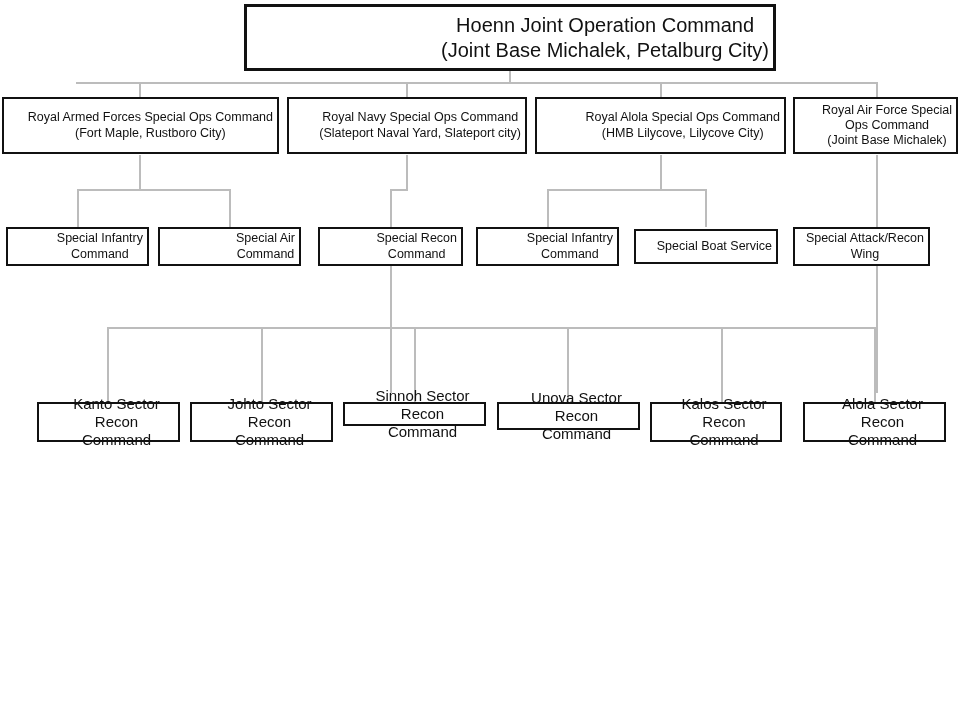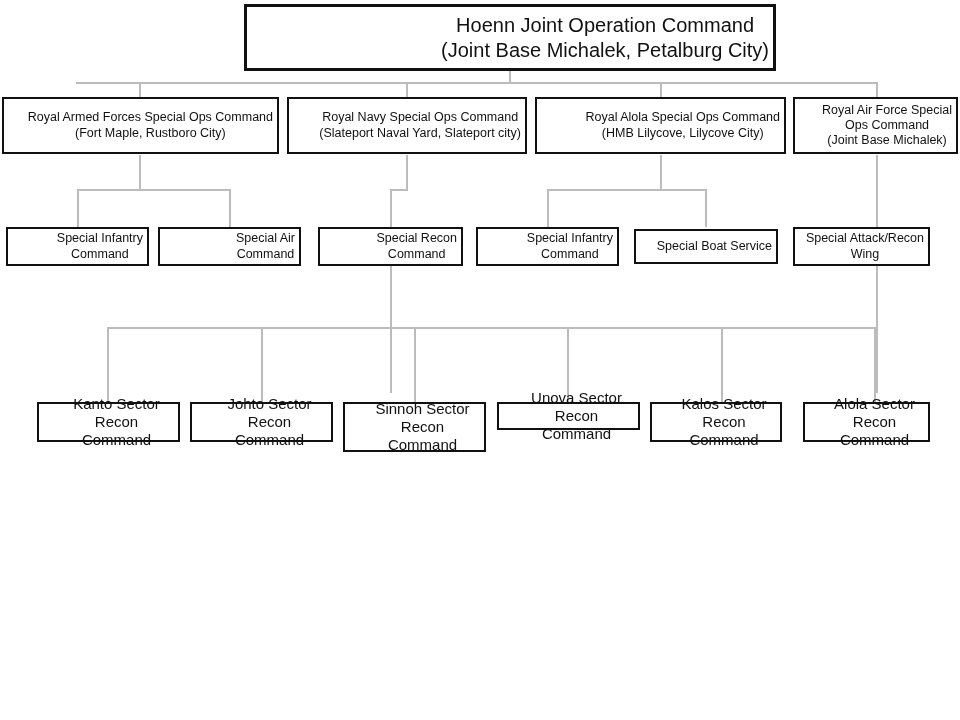--- a/index.html
+++ b/index.html
@@ -136,30 +136,30 @@
   </div>
 
   <div class="node lvl3" style="left:37px; top:402px; width:143px; height:40px;">
     <span class="label">Kanto Sector Recon
 Command</span>
   </div>
   <div class="node lvl3" style="left:190px; top:402px; width:143px; height:40px;">
     <span class="label">Johto Sector Recon
 Command</span>
   </div>
-  <div class="node lvl3" style="left:343px; top:402px; width:143px; height:50px;">
+  <div class="node lvl3" style="left:343px; top:402px; width:143px; height:24px;">
     <span class="label">Sinnoh Sector Recon
 Command</span>
   </div>
   <div class="node lvl3" style="left:497px; top:402px; width:143px; height:28px;">
     <span class="label">Unova Sector Recon
 Command</span>
   </div>
   <div class="node lvl3" style="left:650px; top:402px; width:132px; height:40px;">
     <span class="label">Kalos Sector Recon
 Command</span>
   </div>
-  <div class="node lvl3" style="left:803px; top:402px; width:127px; height:40px;">
+  <div class="node lvl3" style="left:803px; top:402px; width:143px; height:40px;">
     <span class="label">Alola Sector Recon
 Command</span>
   </div>
 
 </div>
 
 </body></html>

